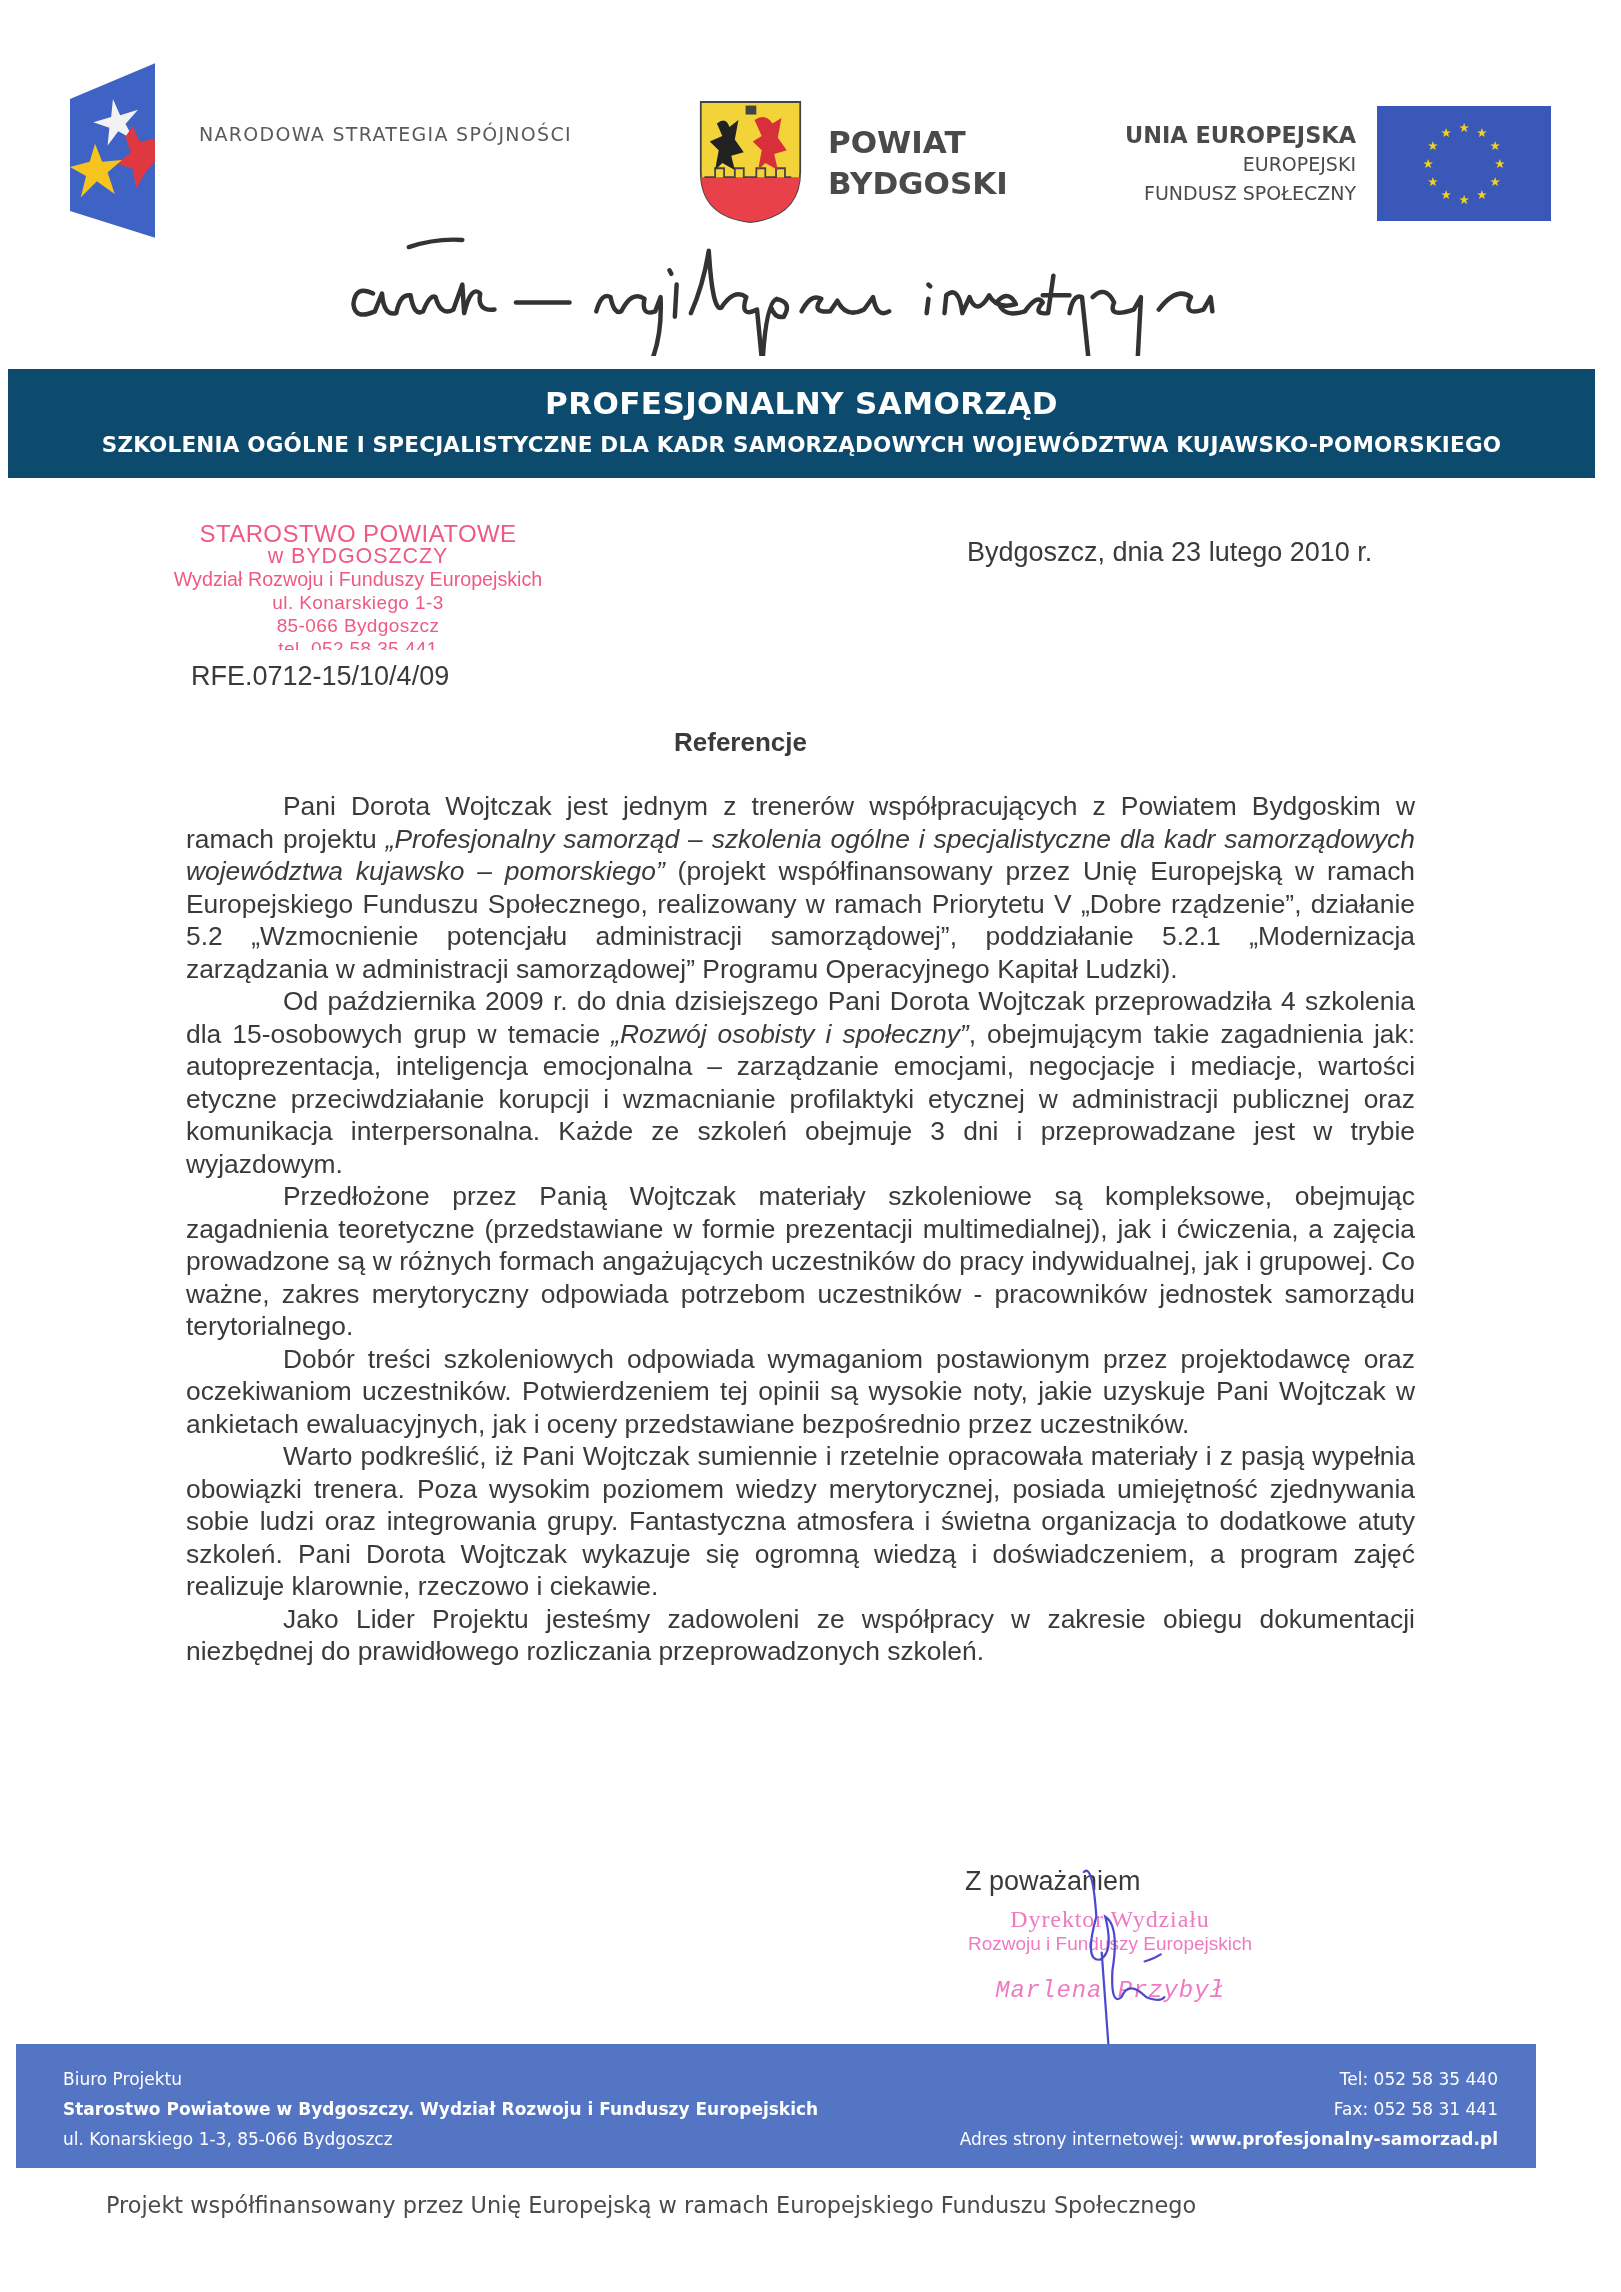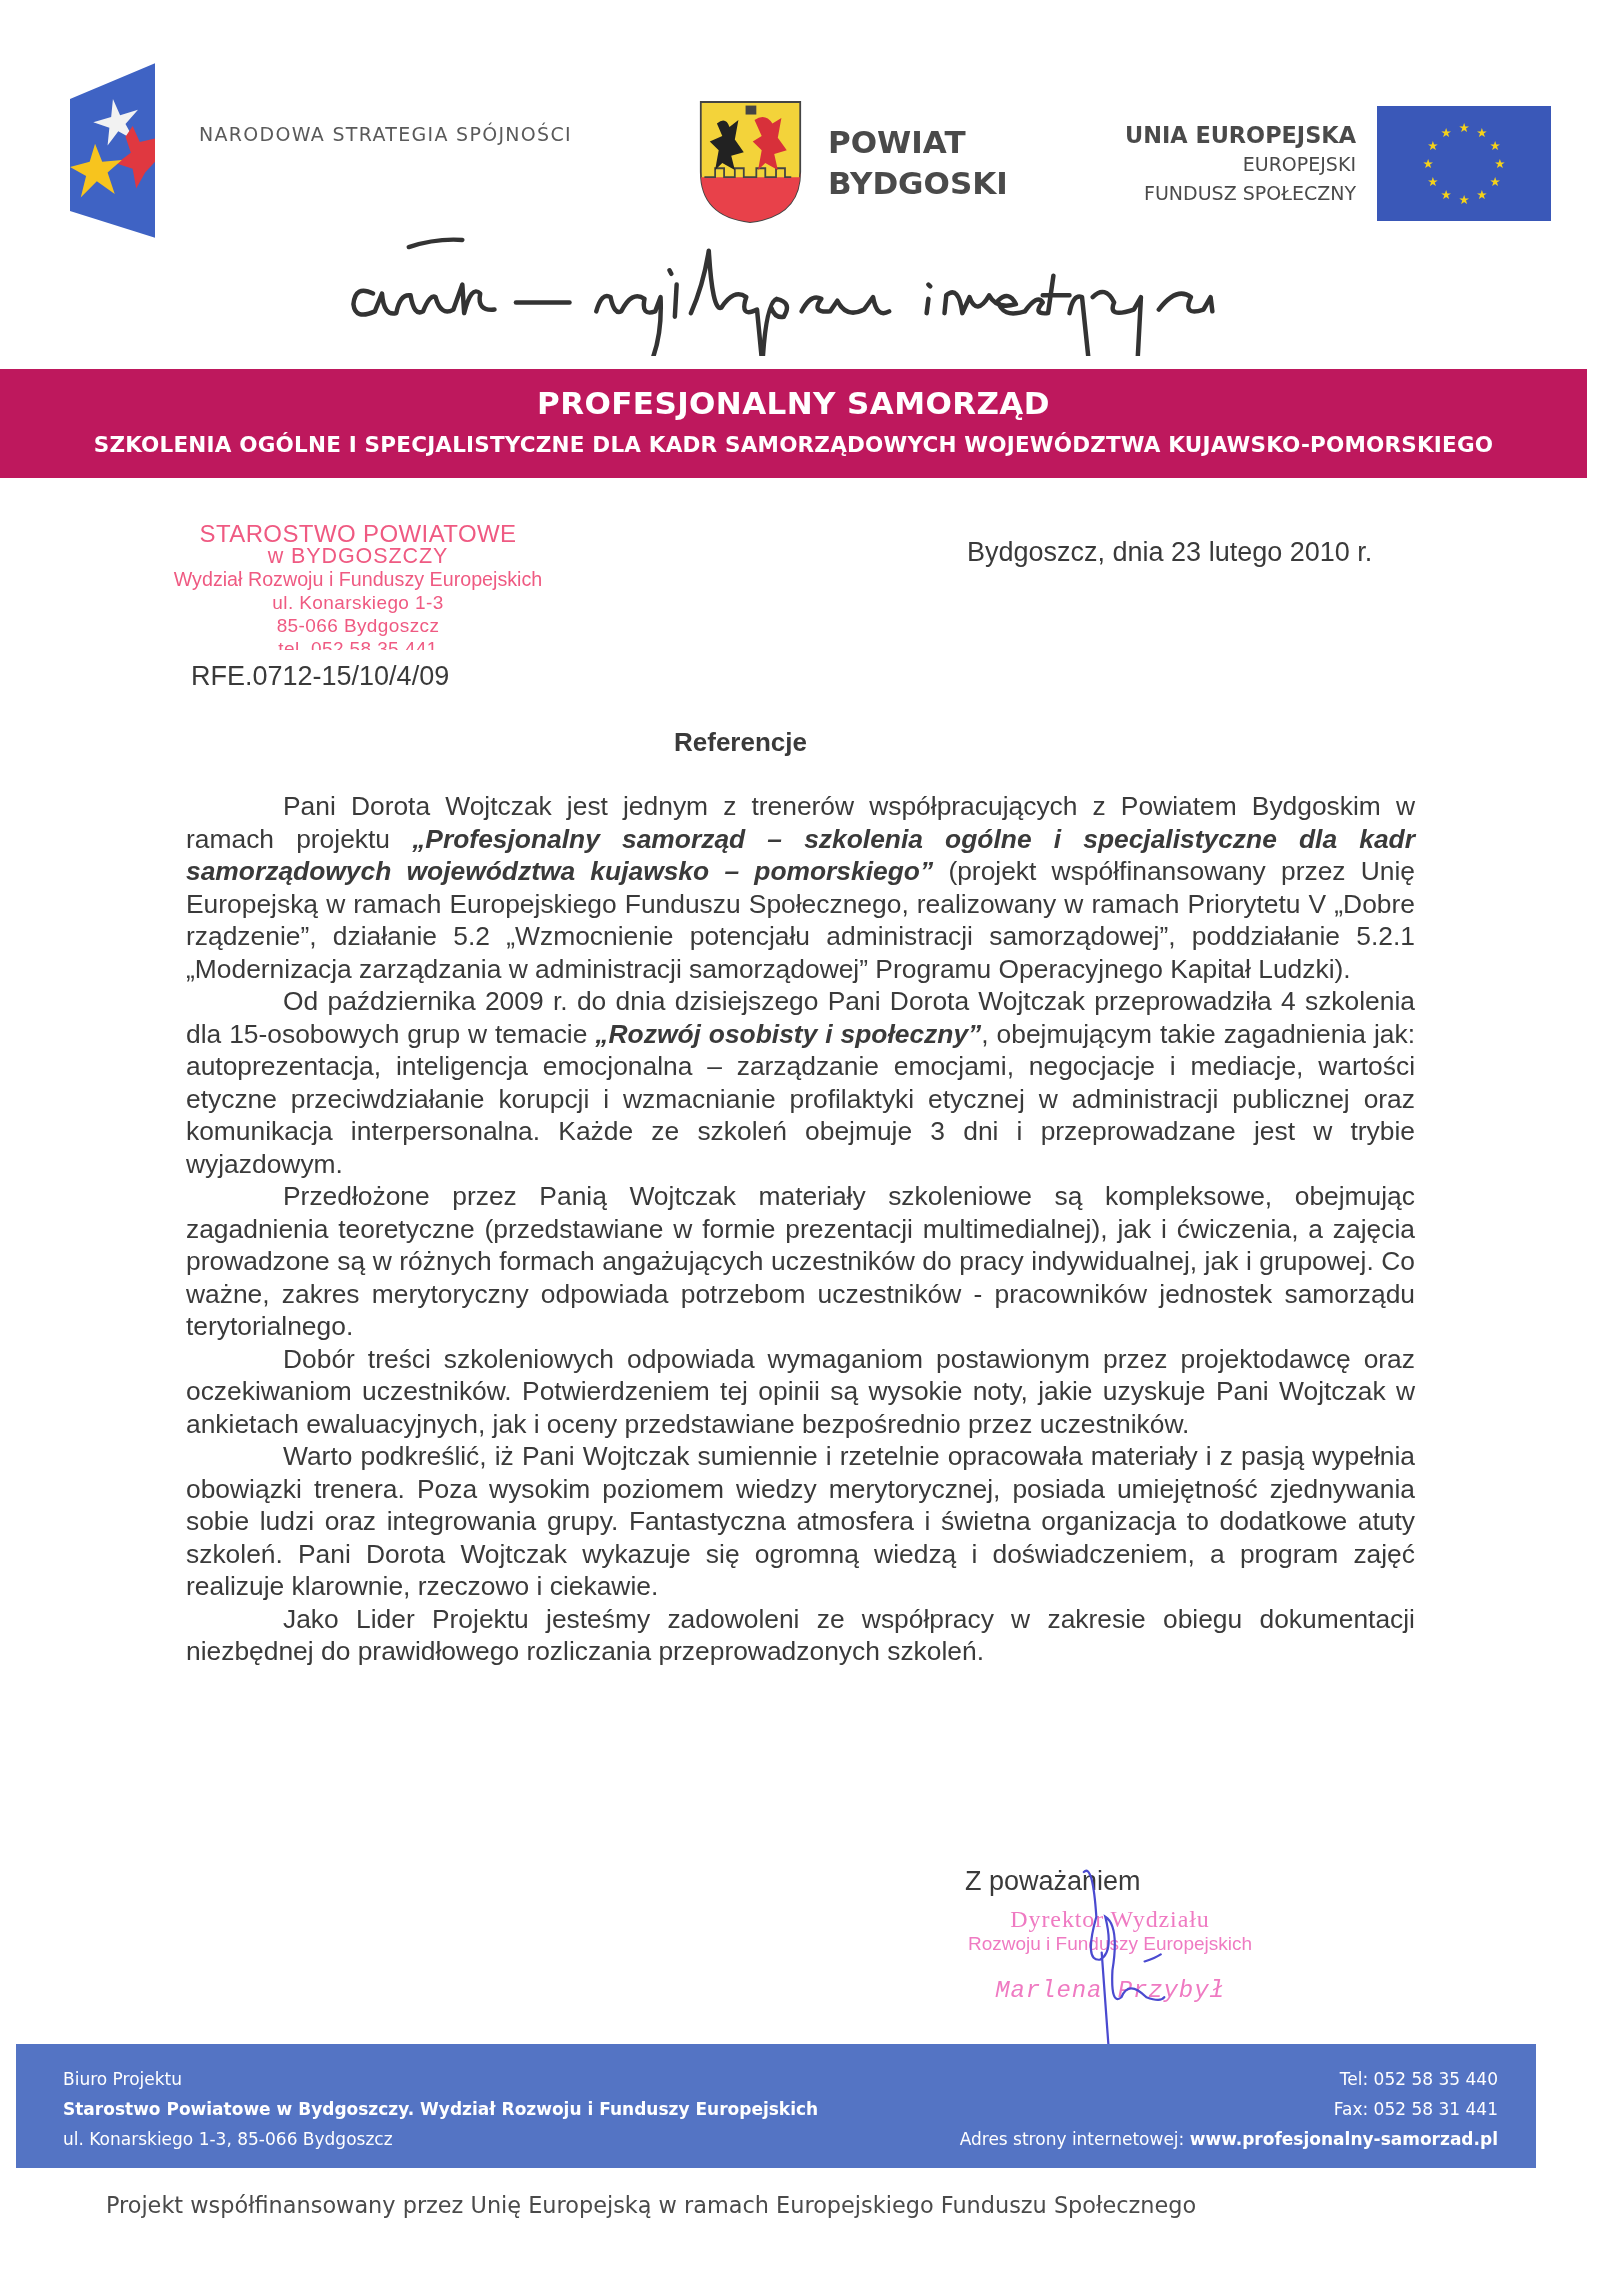--- a/index.html
+++ b/index.html
@@ -16,39 +16,39 @@
     .powiat-text { position: absolute; left: 828px; top: 122px; font-family: "DejaVu Sans", sans-serif; font-weight: bold; font-size: 31px; line-height: 41px; color: #4a4a4a; }
 
     .ue-text { position: absolute; right: 265px; top: 120px; text-align: right; font-family: "DejaVu Sans", sans-serif; color: #4a4a4a; }
     .ue-text .l1 { font-weight: bold; font-size: 22.4px; line-height: 30px; }
     .ue-text .l2, .ue-text .l3 { font-size: 19px; line-height: 29px; }
     .eu-flag { position: absolute; left: 1377px; top: 106px; width: 174px; height: 115px; background: #3a58b8; }
 
     .slogan { position: absolute; left: 336px; top: 231px; width: 967px; height: 125px; }
 
     
-    .banner { position: absolute; left: 0; top: 369px; width: 1587px; height: 109px; background: #be185d; color: #ffffff; text-align: center; font-family: "DejaVu Sans", sans-serif; font-weight: bold; }
+    .banner { position: absolute; left: 8px; top: 369px; width: 1587px; height: 109px; background: #0c4a6e; color: #ffffff; text-align: center; font-family: "DejaVu Sans", sans-serif; font-weight: bold; }
     .banner .b1 { font-size: 31px; margin-top: 16px; letter-spacing: 0.4px; }
     .banner .b2 { font-size: 21.5px; margin-top: 10.7px; letter-spacing: 0.2px; }
 
     
     .stamp { position: absolute; left: 152px; top: 522px; width: 412px; text-align: center; color: #ef5a82; line-height: 23px; }
     .stamp .s1 { font-size: 24px; letter-spacing: 0.4px; }
     .stamp .s2 { font-size: 21.5px; letter-spacing: 0.9px; }
     .stamp .s3 { font-size: 19.7px; }
     .stamp .s4, .stamp .s5 { font-size: 19px; letter-spacing: 0.4px; }
     .stamp .s6 { font-size: 19px; letter-spacing: 0.4px; height: 12.5px; overflow: hidden; }
     .ref-number { position: absolute; left: 191px; top: 661px; font-size: 27px; color: #3a3a3a; }
     .date-line { position: absolute; left: 967px; top: 537px; font-size: 27px; color: #3a3a3a; }
 
     
     .doc-title { position: absolute; left: 0; width: 1465px; top: 727px; text-align: center; font-weight: bold; font-size: 26px; color: #3a3a3a; padding-left: 16px; }
     .letter { position: absolute; left: 186px; top: 790px; width: 1229px; font-size: 26.4px; line-height: 32.5px; color: #3a3a3a; text-align: justify; }
     .letter p { text-indent: 97px; }
-    .letter em { font-weight: bold; font-style: italic; }
+    .letter em { font-weight: normal; font-style: italic; }
 
     
     .closing { position: absolute; left: 965px; top: 1866px; font-size: 27px; color: #3a3a3a; }
     .sig-stamp { position: absolute; left: 958px; top: 1906px; width: 304px; text-align: center; color: #ef7ac2; }
     .sig-stamp .t1 { font-family: "Liberation Serif", serif; font-size: 24px; letter-spacing: 0.9px; }
     .sig-stamp .t2 { font-size: 19px; margin-top: 0px; }
     .sig-stamp .t3 { font-family: Liberation Mono, monospace; font-style: italic; font-size: 24px; letter-spacing: 0.9px; margin-top: 22px; }
     .signature { position: absolute; left: 1057px; top: 1863px; width: 152px; height: 188px; }
 
     

